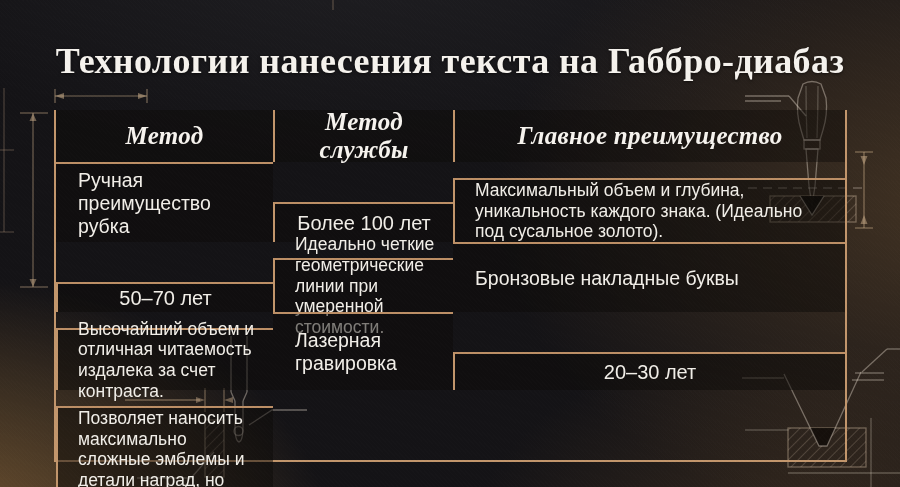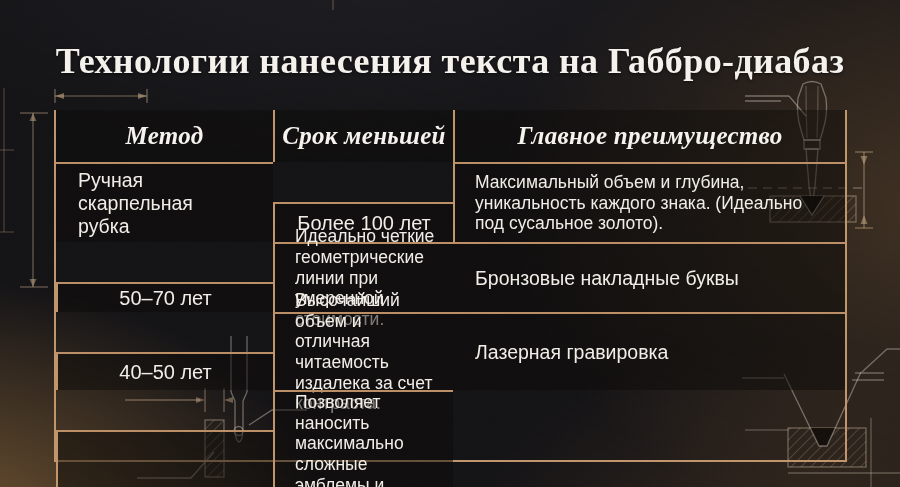--- a/index.html
+++ b/index.html
@@ -40,21 +40,21 @@
   .hwrap{display:inline-block;text-align:center;font-style:italic;}
   .htext{
     font-family:"Liberation Serif","DejaVu Serif",serif;
     font-size:25px;font-weight:700;color:#f7f4ef;letter-spacing:.3px;
     display:block;padding:0 3px;
   }
   .hline{height:3px;margin-top:4px;border-radius:2px;
     background:linear-gradient(90deg,#8a5f3c,#d3a97e 45%,#8a5f3c);}
   .c-method{padding-left:22px;padding-right:26px;font-size:19.5px;line-height:1.18;}
   .c-life{justify-content:center;font-size:20px;margin-top:40px;}
-  .c-adv{padding-left:20px;padding-right:12px;font-size:17.5px;line-height:1.18;}
+  .c-adv{padding-left:20px;padding-right:12px;font-size:17.5px;line-height:1.18;margin-top:16px;}
 </style>
 </head>
 <body>
 
 <div class="screen">
 
   <svg class="decor" width="900" height="487" viewBox="0 0 900 487">
     <defs>
       <pattern id="hatch" width="7" height="7" patternUnits="userSpaceOnUse" patternTransform="rotate(45)">
         <line x1="0" y1="0" x2="0" y2="7" stroke="rgba(222,202,176,0.34)" stroke-width="1.2"></line>
@@ -137,35 +137,34 @@
   </svg>
 
   <div class="title">Технологии нанесения текста на Габбро-диабаз</div>
 
   <div class="tbl">
 
     <div class="cell hcell">
       <span class="hwrap"><span class="htext">Метод</span><span class="hline"></span></span>
     </div>
     <div class="cell hcell sep-l">
-      <span class="hwrap"><span class="htext">Срок меньшей</span><span class="hline"></span></span>
+      <span class="hwrap"><span class="htext">Метод службы</span><span class="hline"></span></span>
     </div>
     <div class="cell hcell sep-l">
       <span class="hwrap"><span class="htext">Главное преимущество</span><span class="hline"></span></span>
     </div>
 
-    <div class="cell sep-t c-method">Ручная скарпельная рубка</div>
+    <div class="cell sep-t c-method">Ручная преимущество рубка</div>
     <div class="cell sep-t sep-l c-life">Более 100 лет</div>
     <div class="cell sep-t sep-l c-adv">Максимальный объем и глубина, уникальность каждого знака. (Идеально под сусальное золото).</div>
 
     <div class="cell sep-t sep-l c-life">50–70 лет</div>
     <div class="cell sep-t sep-l c-adv">Идеально четкие геометрические линии при умеренной стоимости.</div>
 
     <div class="cell sep-t c-method">Бронзовые накладные буквы</div>
-    <div class="cell sep-t sep-l c-life">40–50 лет</div>
     <div class="cell sep-t sep-l c-adv">Высочайший объем и отличная читаемость издалека за счет контраста.</div>
 
     <div class="cell sep-t c-method">Лазерная гравировка</div>
     <div class="cell sep-t sep-l c-life">20–30 лет</div>
     <div class="cell sep-t sep-l c-adv">Позволяет наносить максимально сложные эмблемы и детали наград, но требует меньшей глубины.</div>
   </div>
 
   <div class="grain"></div>
 </div>
 

